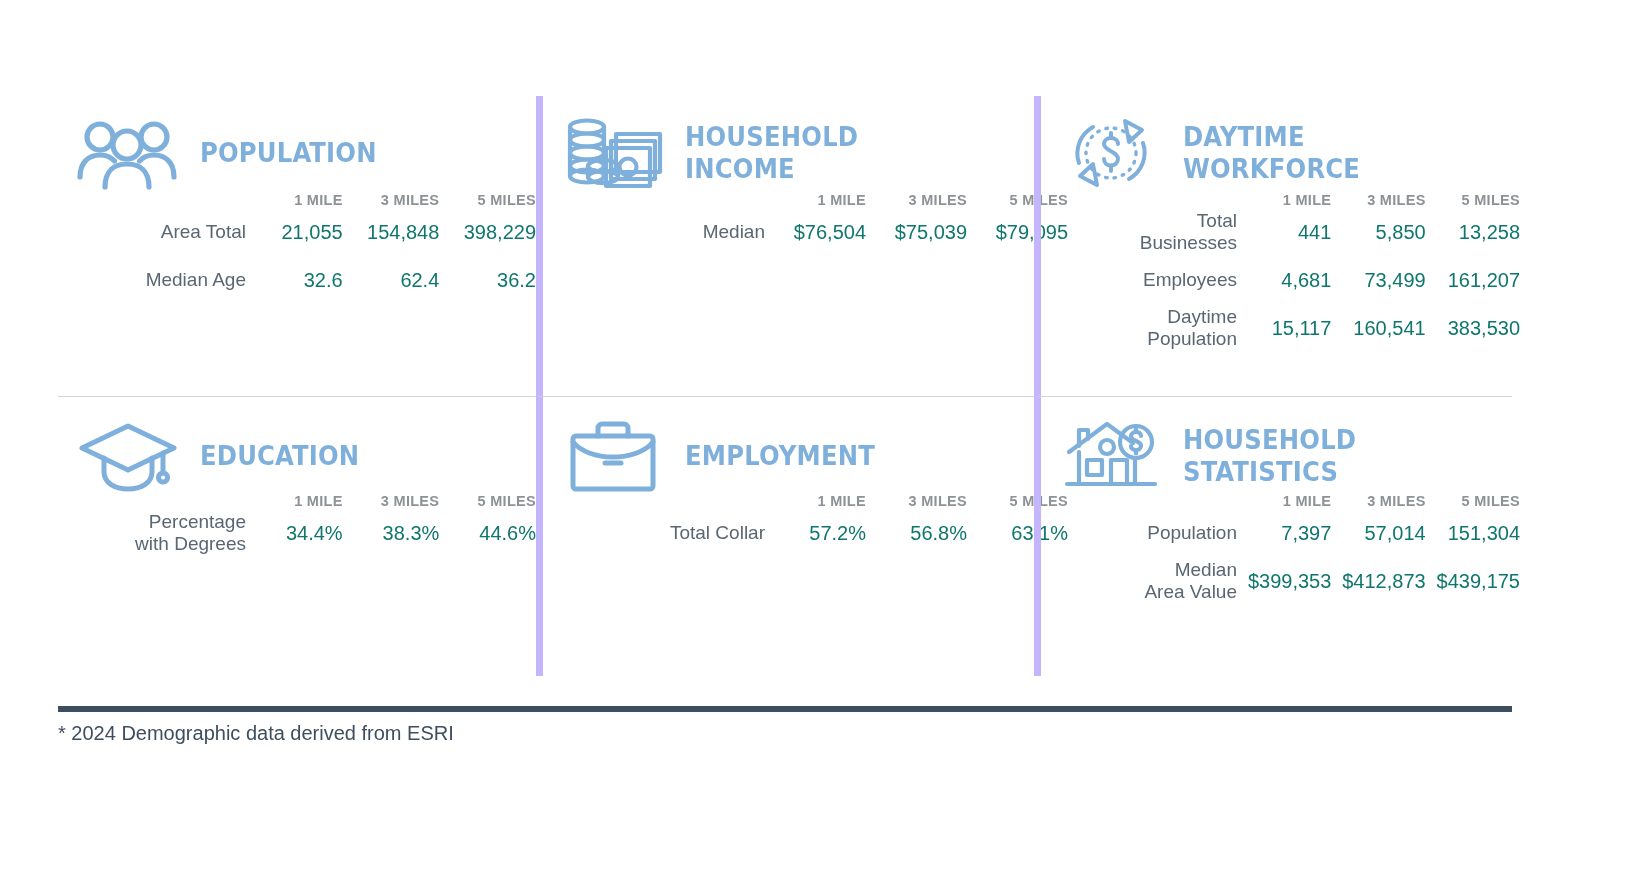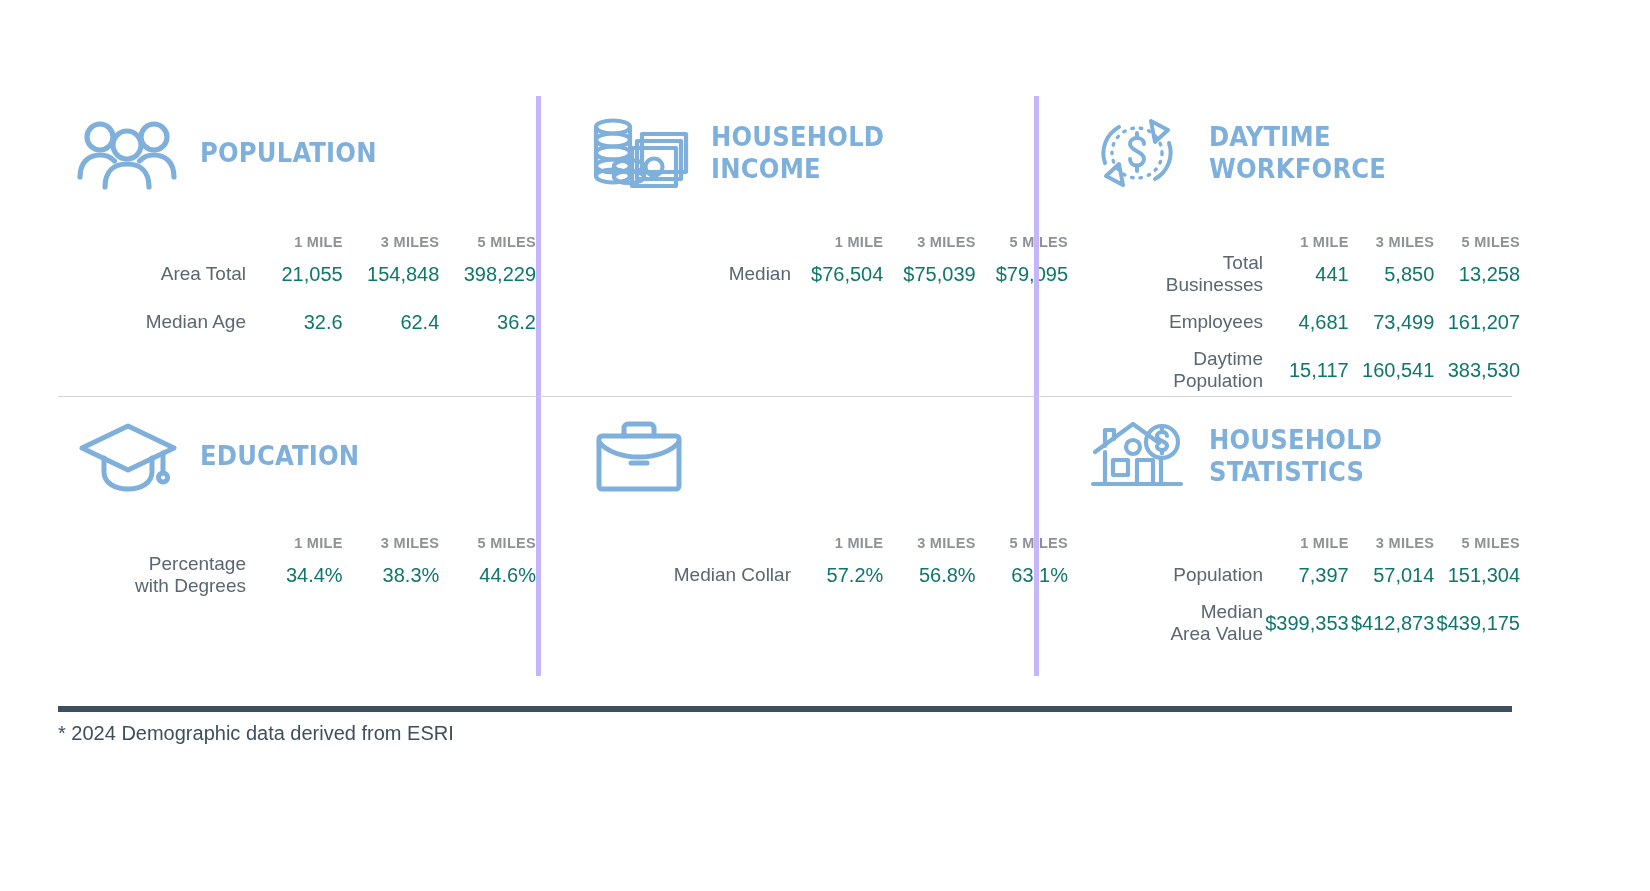--- a/index.html
+++ b/index.html
@@ -30,22 +30,21 @@
     grid-template-rows: 300px 280px;
   }
 
   .cell {
     position: relative;
     padding: 0;
   }
 
   
   .cell.col2, .cell.col3 {
-    border-left: 5px solid #c4b5fd;
-    padding-left: 28px;
+    border-left: 7px solid #c4b5fd;
   }
   
   .cell.row2 {
     border-top: 1px solid #d2d4d6;
   }
   .cell.row2.col1 { border-top: 1px solid #d2d4d6; }
 
   
   .sec-head {
     display: flex;
@@ -109,21 +108,21 @@
   }
   td.val {
     font-size: 20px;
     color: #0f766e;
     text-align: right;
     padding-right: 2px;
     height: 48px;
   }
 
   
-  .tbl-wrap { padding-left: 6px; margin-top: 42px; }
+  .tbl-wrap { padding-left: 6px; }
   .tbl-pop      { width: 452px; }
   .tbl-income   { width: 430px; margin-left: 34px; }
   .tbl-work     { width: 452px; margin-left: 8px; }
   .tbl-edu      { width: 452px; }
   .tbl-emp      { width: 430px; margin-left: 34px; }
   .tbl-house    { width: 452px; margin-left: 8px; }
 
   
   .footer-bar {
     position: absolute;
@@ -334,34 +333,35 @@
         <div class="sec-icon">
           <svg width="96" height="80" viewBox="0 0 96 80">
             <g fill="none" stroke="#7fb0db" stroke-width="5" stroke-linecap="round" stroke-linejoin="round">
               <path d="M33 20 V12 a4 4 0 0 1 4-4 h22 a4 4 0 0 1 4 4 v8"></path>
               <rect x="8" y="20" width="80" height="53" rx="3"></rect>
               <path d="M8 26 C24 46 72 46 88 26"></path>
               <path d="M40 47 H56"></path>
             </g>
           </svg>
         </div>
+        <div class="sec-title">EMPLOYMENT</div>
       </div>
       <div class="tbl-wrap">
         <table class="stats tbl-emp">
           <thead>
             <tr>
               <th class="rowlabel-head"></th>
               <th class="col-head">1 MILE</th>
               <th class="col-head">3 MILES</th>
               <th class="col-head">5 MILES</th>
             </tr>
           </thead>
           <tbody>
             <tr>
-              <td class="rowlabel">Median Collar</td>
+              <td class="rowlabel">Total Collar</td>
               <td class="val">57.2%</td>
               <td class="val">56.8%</td>
               <td class="val">63.1%</td>
             </tr>
           </tbody>
         </table>
       </div>
     </div>
 
     <div class="cell row2 col3">

